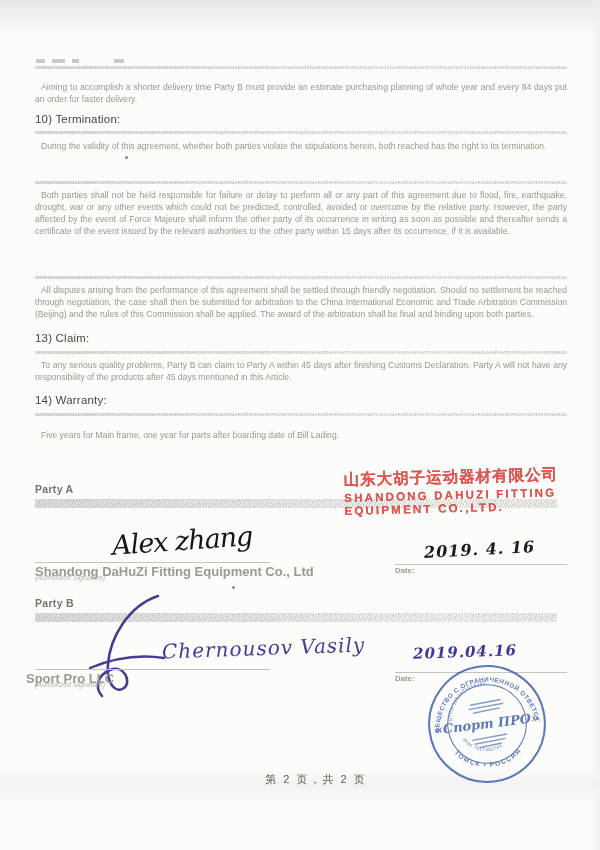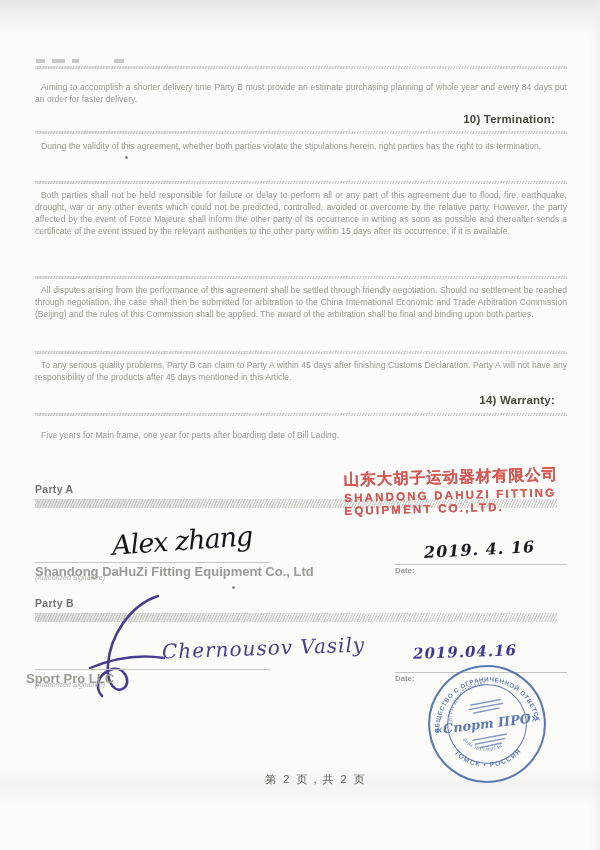--- a/index.html
+++ b/index.html
@@ -32,21 +32,21 @@
   }
   .hatch-bar{
     position:absolute;height:9px;
     background:
       linear-gradient(to right,rgba(130,130,125,.30),rgba(130,130,125,.08) 80%,rgba(130,130,125,.14)),
       repeating-linear-gradient(115deg,#cfcfcb 0 1px,transparent 1px 2.5px);
     opacity:.8;
   }
   .sec-heading{
     position:absolute;left:35px;width:520px;margin:0;
-    font-size:11.5px;font-weight:bold;color:#47473f;letter-spacing:.2px;text-align:right;
+    font-size:11.5px;font-weight:normal;color:#47473f;letter-spacing:.2px;
   }
   .sec-body{
     position:absolute;left:35px;width:532px;margin:0;
     font-size:8.6px;line-height:1.38;color:#98988f;
     text-align:justify;text-indent:6px;
   }
   .clip-frags{position:absolute;left:36px;top:59px;width:200px;height:6px;}
   .clip-frags span{display:inline-block;height:4px;background:#b4b4ae;margin-right:7px;vertical-align:top;opacity:.7;}
   .ack{
     position:absolute;left:0;top:456px;width:600px;margin:0;text-align:center;
@@ -106,30 +106,31 @@
 
   <div class="clip-frags">
     <span style="width:9px"></span><span style="width:13px"></span><span style="width:7px"></span><span style="width:10px;margin-left:28px"></span>
   </div>
   <div class="hatch-line" style="left:35px;top:66px;width:532px"></div>
 
   <p class="sec-body" style="top:82px">Aiming to accomplish a shorter delivery time Party B must provide an estimate purchasing planning of whole year and every 84 days put an order for faster delivery.</p>
 
   <h3 class="sec-heading" style="top:113px">10) Termination:</h3>
   <div class="hatch-line" style="left:35px;top:131px;width:532px"></div>
-  <p class="sec-body" style="top:141px">During the validity of this agreement, whether both parties violate the stipulations herein, right parties has the right to its termination.</p>
+  <p class="sec-body" style="top:141px">During the validity of this agreement, whether both parties violate the stipulations herein, both reached has the right to its termination.</p>
 
   <div class="ink-speck" style="left:125px;top:156px"></div>
 
   <div class="hatch-line" style="left:35px;top:181px;width:532px"></div>
   <p class="sec-body" style="top:190px">Both parties shall not be held responsible for failure or delay to perform all or any part of this agreement due to flood, fire, earthquake, drought, war or any other events which could not be predicted, controlled, avoided or overcome by the relative party. However, the party affected by the event of Force Majeure shall inform the other party of its occurrence in writing as soon as possible and thereafter sends a certificate of the event issued by the relevant authorities to the other party within 15 days after its occurrence, if it is available.</p>
 
   <div class="hatch-line" style="left:35px;top:276px;width:532px"></div>
   <p class="sec-body" style="top:285px">All disputes arising from the performance of this agreement shall be settled through friendly negotiation. Should no settlement be reached through negotiation, the case shall then be submitted for arbitration to the China International Economic and Trade Arbitration Commission (Beijing) and the rules of this Commission shall be applied. The award of the arbitration shall be final and binding upon both parties.</p>
 
+  <h3 class="sec-heading" style="top:332px">13) Claim:</h3>
   <div class="hatch-line" style="left:35px;top:351px;width:532px"></div>
   <p class="sec-body" style="top:360px">To any serious quality problems, Party B can claim to Party A within 45 days after finishing Customs Declaration. Party A will not have any responsibility of the products after 45 days mentioned in this Article.</p>
 
   <h3 class="sec-heading" style="top:394px">14) Warranty:</h3>
   <div class="hatch-line" style="left:35px;top:413px;width:532px"></div>
   <p class="sec-body" style="top:430px">Five years for Main frame, one year for parts after boarding date of Bill Lading.</p>
 
 
   <h4 class="party-label" style="top:483px">Party A</h4>
   <div class="hatch-bar" style="left:35px;top:499px;width:522px"></div>

